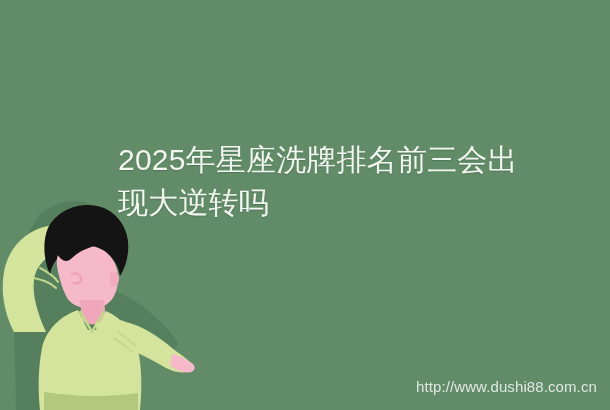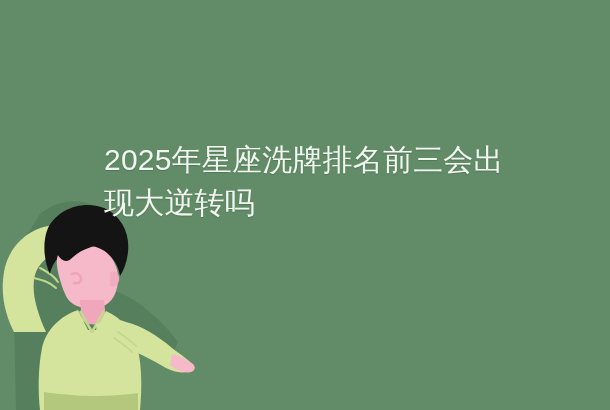--- a/index.html
+++ b/index.html
@@ -32,21 +32,21 @@
     height: 214px;
   }
   #illustration svg {
     display: block;
     width: 200px;
     height: 214px;
   }
   
   #headline {
     position: absolute;
-    left: 104px;
+    left: 118px;
     top: 138px;
     width: 420px;
     color: #f2f6f0;
     font-size: 30px;
     line-height: 43px;
     font-weight: 400;
     letter-spacing: 0.2px;
     white-space: pre-wrap;
     text-shadow: 0 1px 1px rgba(40,60,45,0.28);
   }
@@ -147,14 +147,15 @@
 
         <path d="M44 196 C44 196 70 200 96 200 C118 200 138 197 138 197
                  L138 214 L44 214 Z" fill="#b3c87c"></path>
 
       </g>
     </svg>
   </div>
 
   <div id="headline">2025年星座洗牌排名前三会出现大逆转吗</div>
 
+  <div id="watermark">http://www.dushi88.com.cn</div>
 
 </div>
 
 </body></html>

